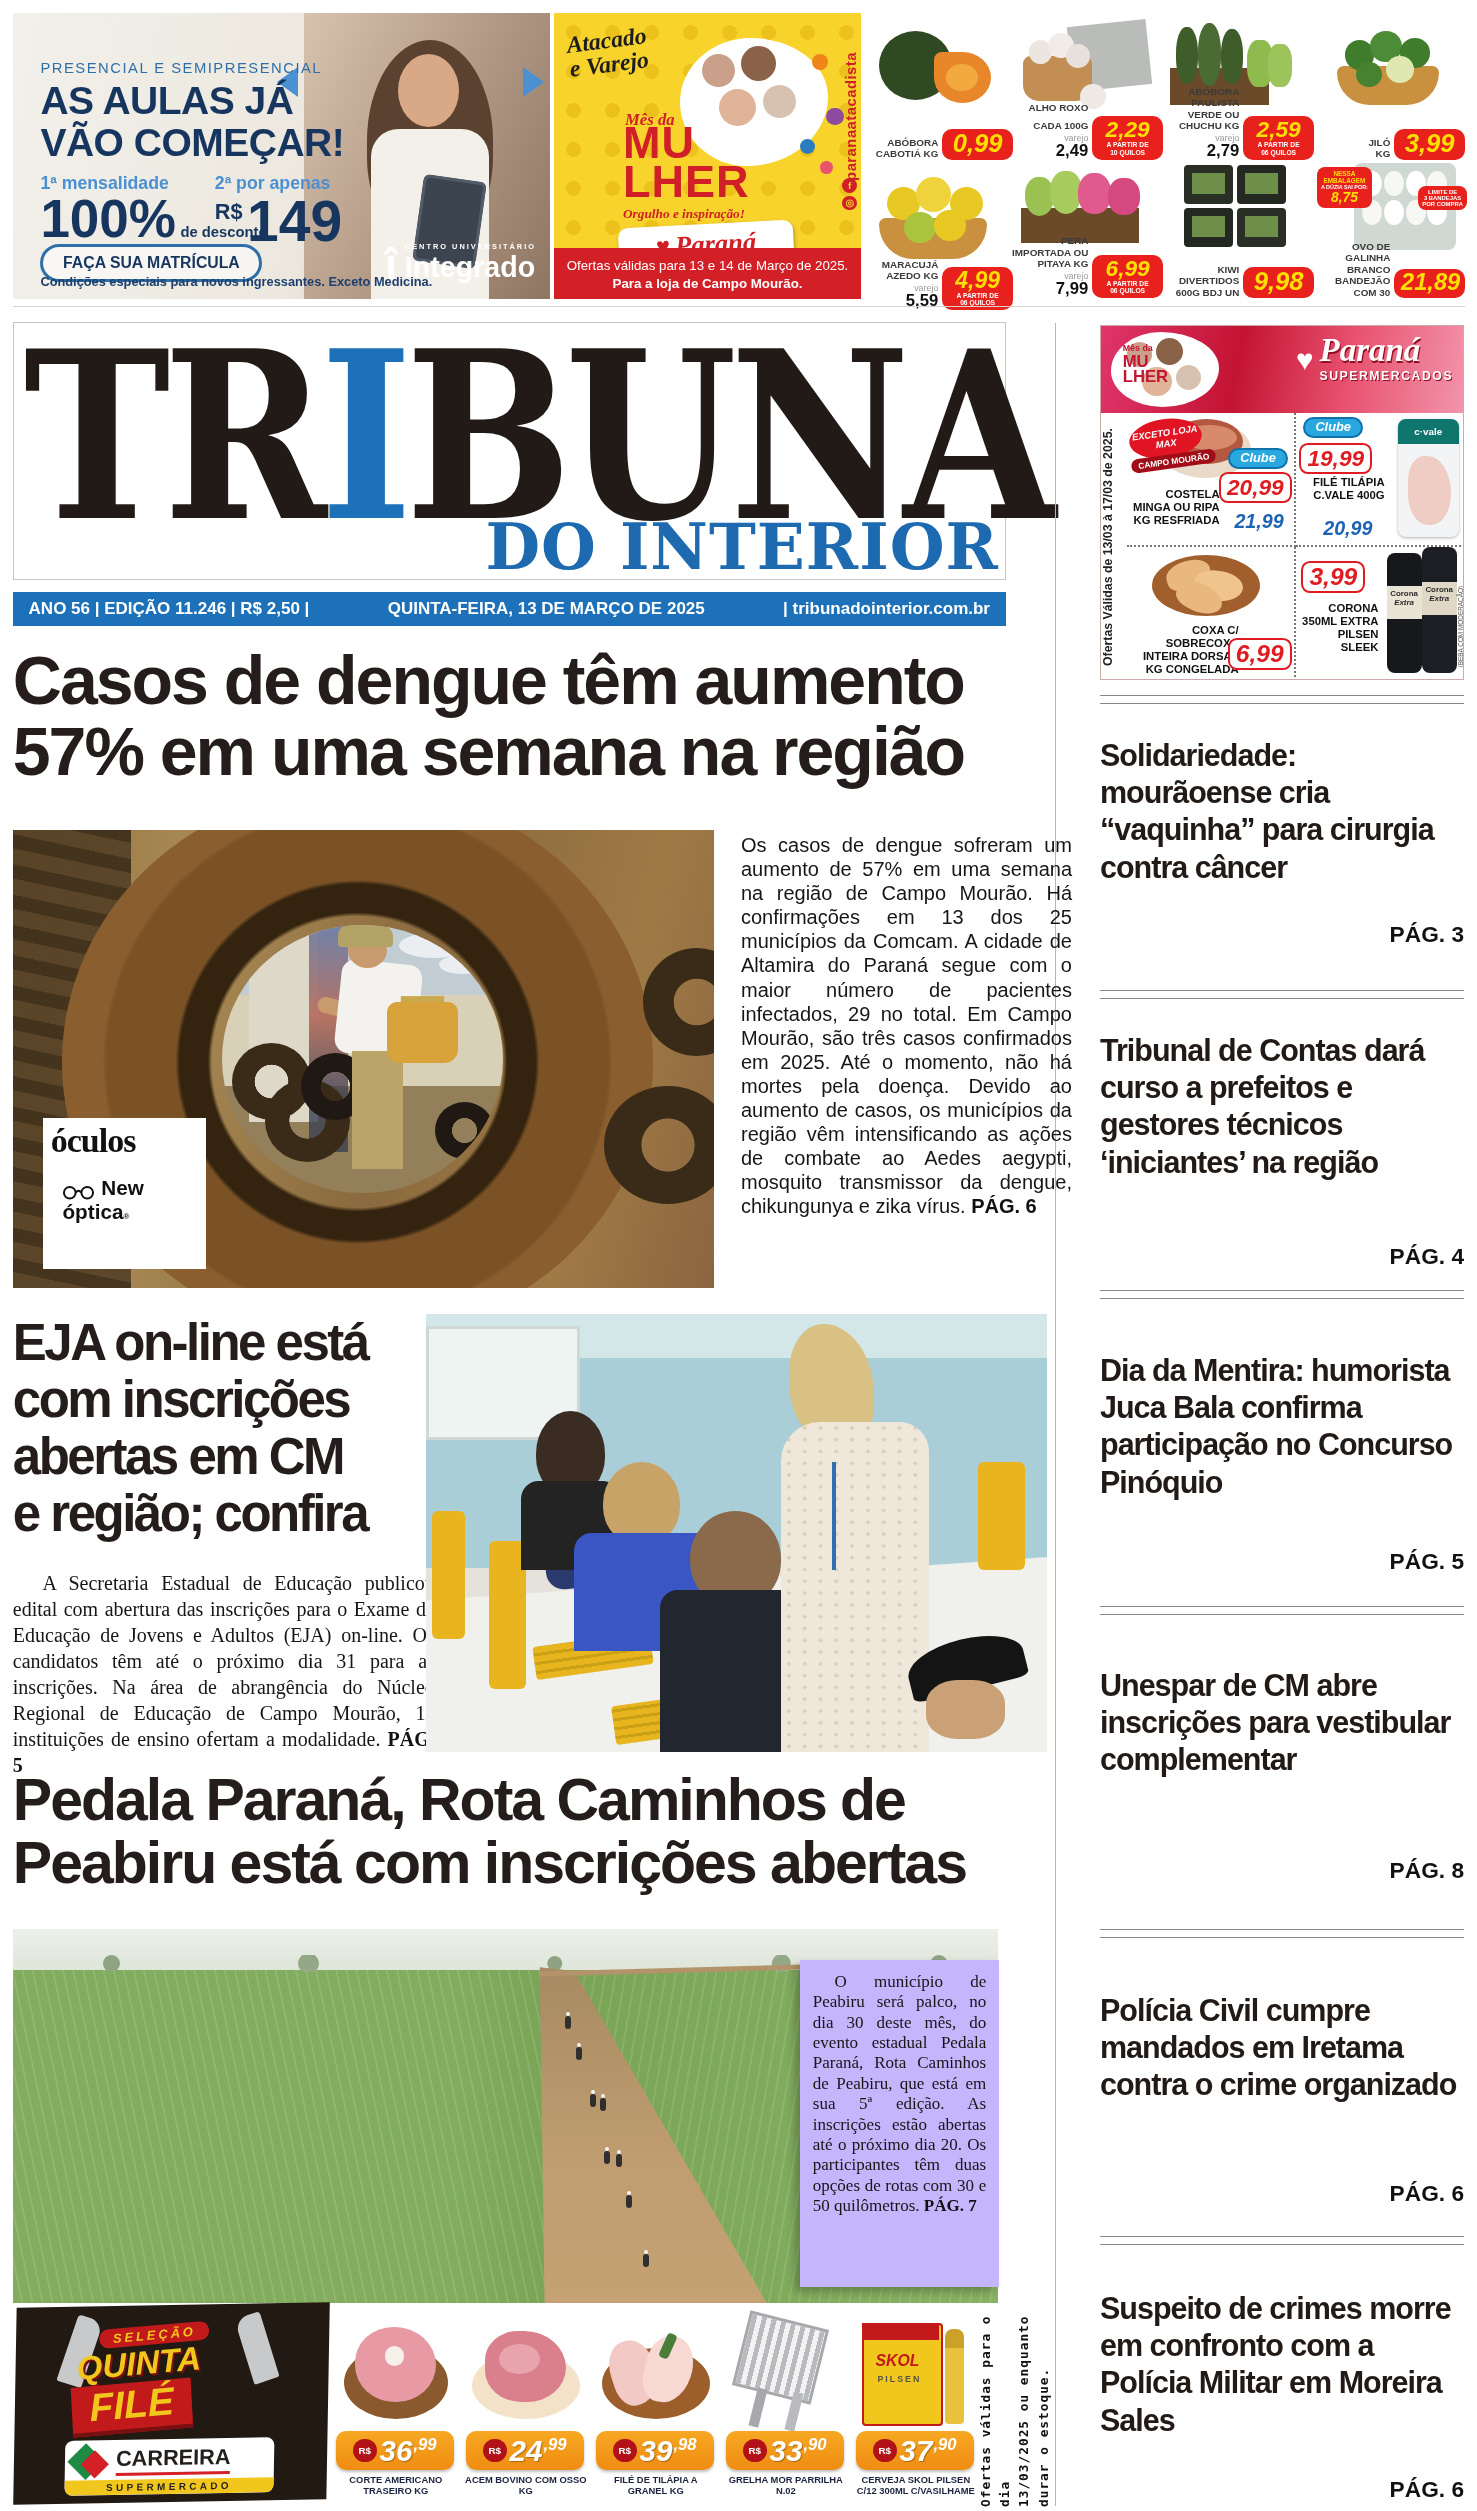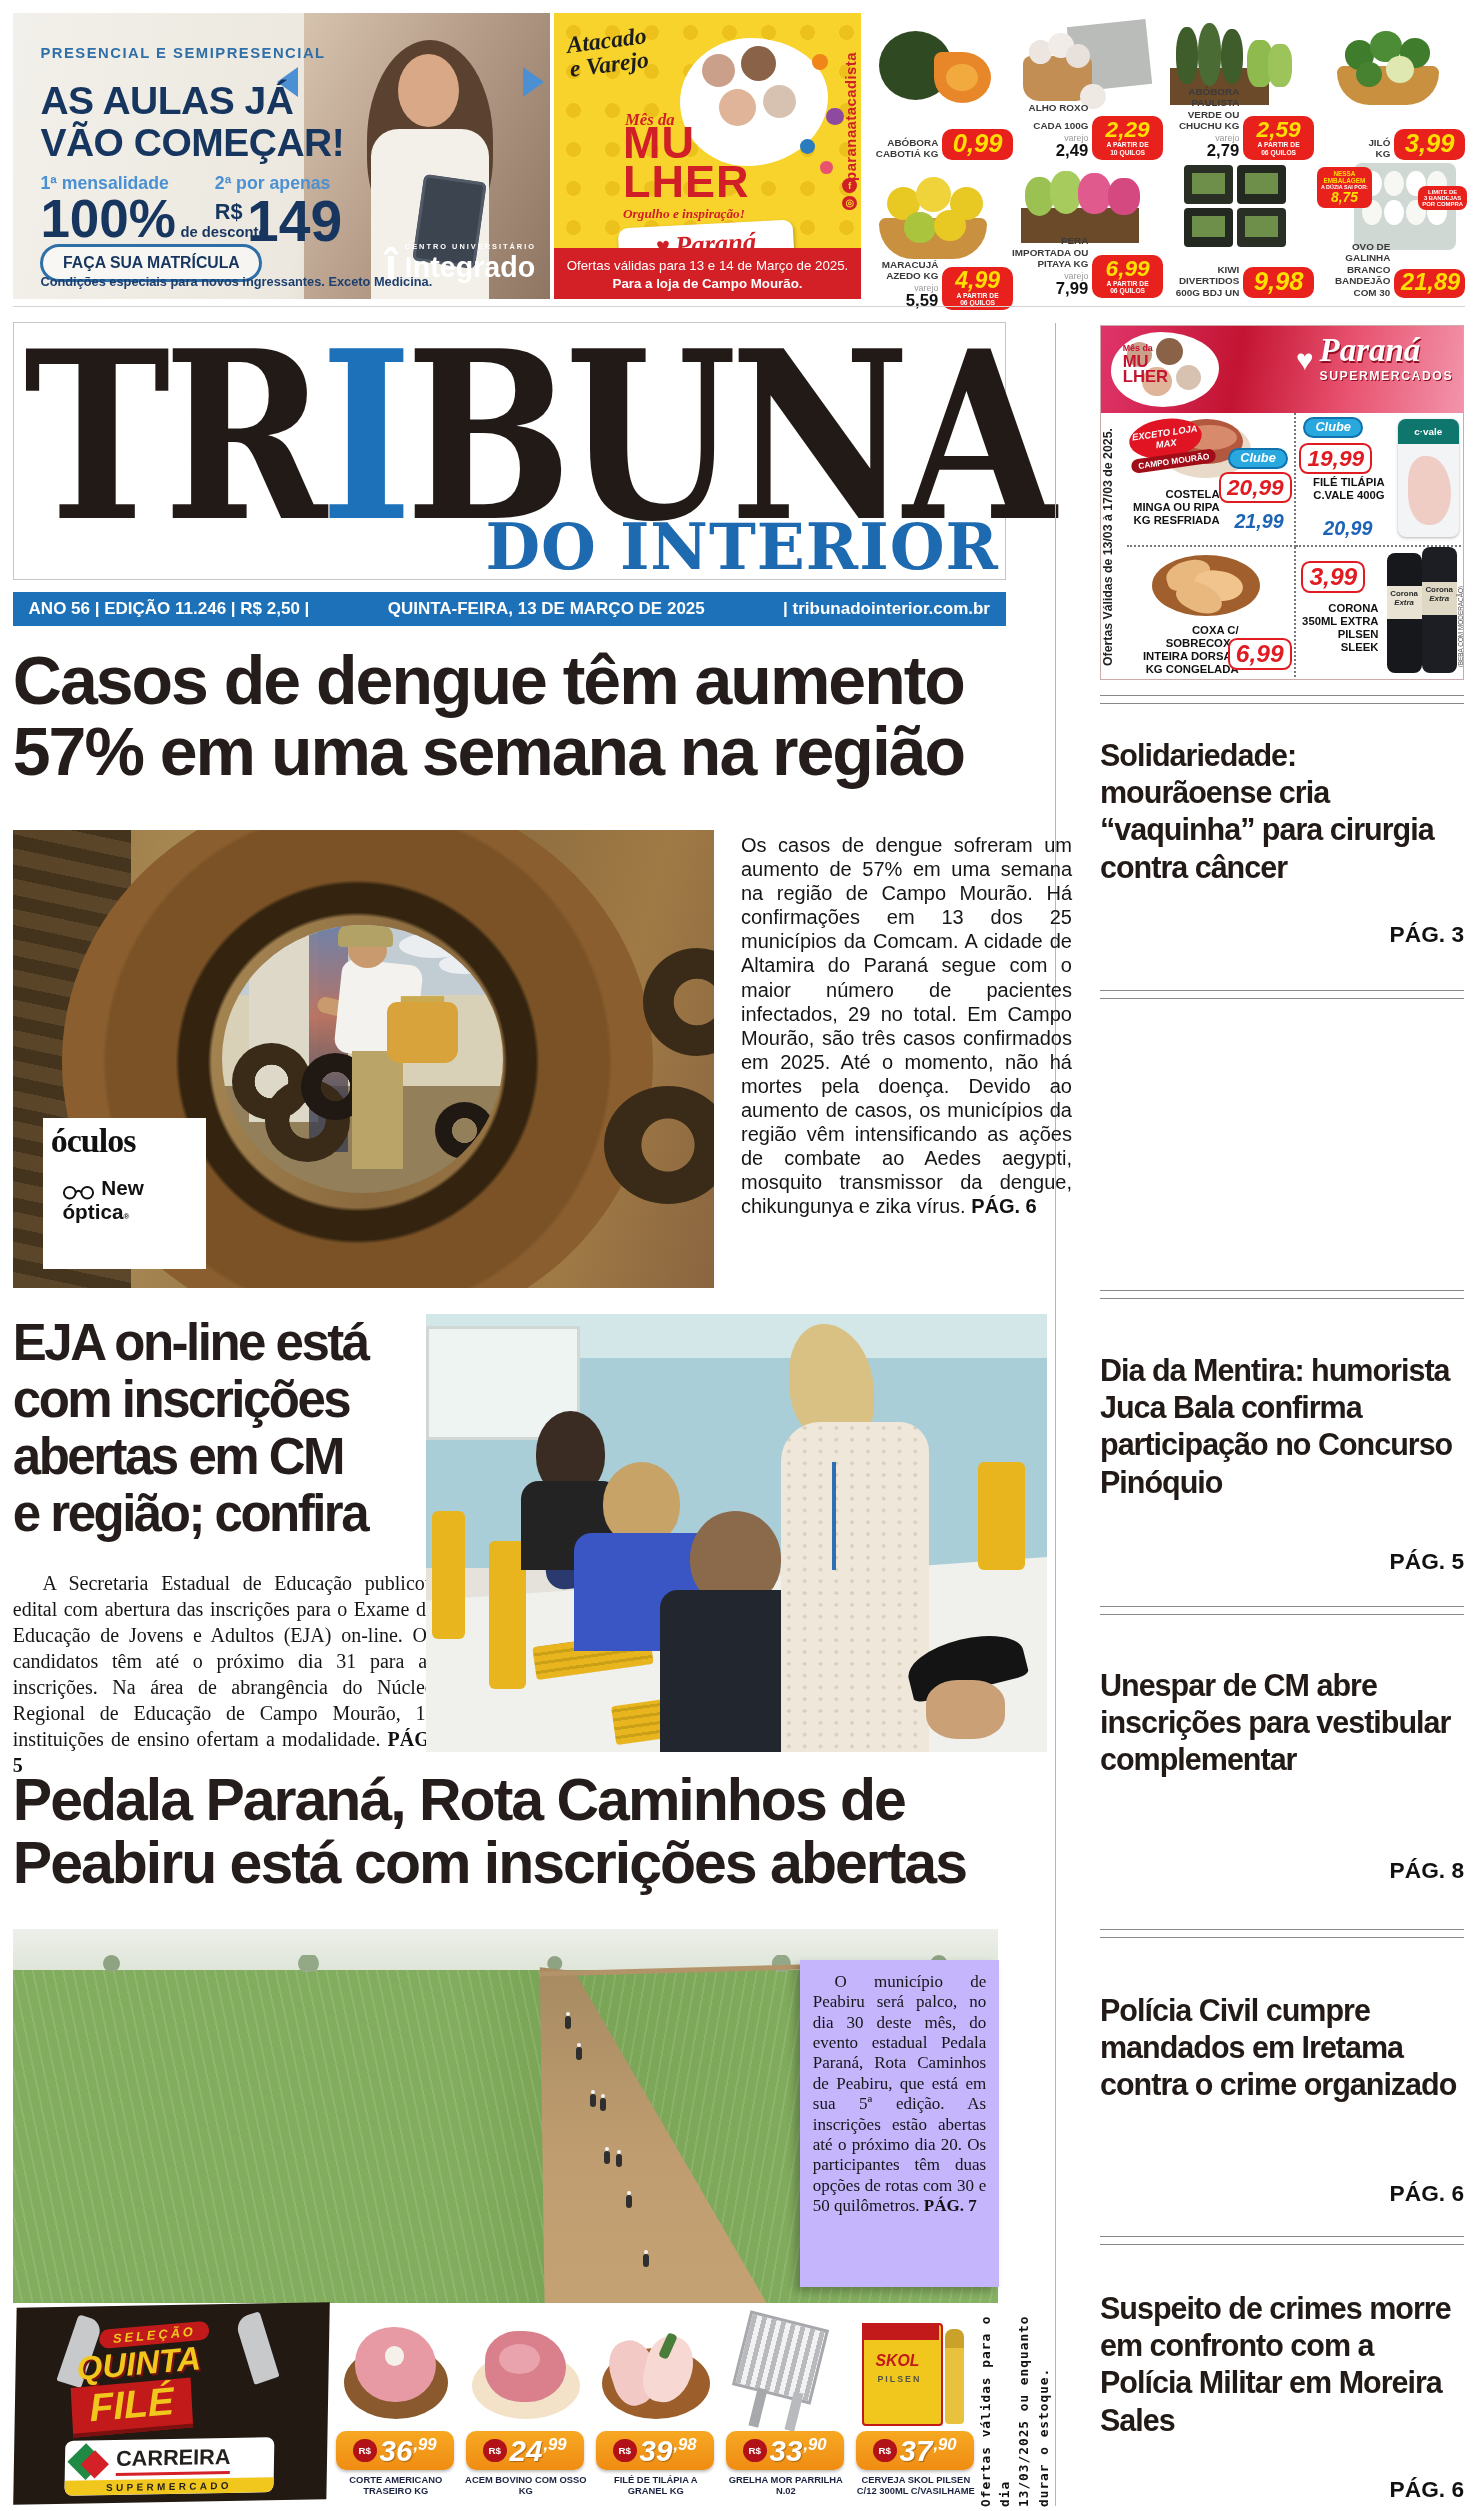--- a/index.html
+++ b/index.html
@@ -10,21 +10,21 @@
   
   .ad-int{left:12.8px;top:12.8px;width:537px;height:286px;background:linear-gradient(100deg,#f2f0ea 0%,#ece8df 55%,#d9cdbd 75%,#c5b3a0 100%);overflow:hidden;}
   .ad-int-photo{right:0;top:0;width:246px;height:286px;background:linear-gradient(115deg,#d6c3ae 0%,#b79e8a 45%,#8f7663 100%);}
   .girl-hair{right:57px;top:27.6px;width:126px;height:202px;background:#5a4130;border-radius:50% 50% 42% 42%;}
   .girl-face{right:91px;top:41px;width:61px;height:73px;background:#d9a886;border-radius:50%;}
   .girl-shirt{right:61px;top:116px;width:118px;height:172px;background:#f3efe9;border-radius:27.6px 27.6px 0 0;}
   .girl-book{right:69px;top:165px;width:63px;height:87px;background:#3c4450;border-radius:5.9px;transform:rotate(8deg);box-shadow:0 0 0 3px #525b68 inset;}
   .chev{width:0;height:0;border-top:15.8px solid transparent;border-bottom:15.8px solid transparent;}
   .chev-l{border-right:21.7px solid #4a90d2;}
   .chev-r{border-left:21.7px solid #4a90d2;}
-  .int-kicker{left:27.6px;top:32px;font-size:14.8px;font-weight:bold;color:#2f6fa8;letter-spacing:1.5px;}
+  .int-kicker{left:27.6px;top:47px;font-size:14.8px;font-weight:normal;color:#2f6fa8;letter-spacing:1.5px;}
   .int-head{left:27.6px;top:67px;font-size:39px;line-height:1.08;font-weight:900;color:#16355f;letter-spacing:-0.5px;}
   .int-lbl{font-size:17.7px;font-weight:bold;color:#4a90d2;}
   .int-big{font-size:53px;font-weight:900;color:#16355f;line-height:.95;}
   .int-sub{font-size:14.8px;font-weight:bold;color:#16355f;}
   .int-cta{left:27.6px;top:231px;border:3px solid #2f6fa8;border-radius:21.7px;padding:6.9px 19.7px;font-size:15.8px;font-weight:bold;color:#16355f;background:rgba(255,255,255,.55);}
   .int-disc{left:27.6px;top:279px;font-size:12.8px;font-weight:bold;color:#1d3f6e;top:auto;bottom:9.9px;}
   .int-logo{right:13.8px;bottom:17.7px;display:flex;align-items:flex-end;gap:7.9px;color:#fff;}
   .int-i{font-size:43px;font-weight:900;line-height:.8;}
   .int-cu{font-size:7.4px;letter-spacing:2px;font-weight:bold;text-align:center;}
   .int-nm{font-size:28.6px;font-weight:900;line-height:1;}
@@ -598,20 +598,24 @@
       </div>
     </div>
   </div>
 
   <div class="abs dbl" style="top:695px;"></div>
   <div class="abs sb-item" style="top:737px;height:211px;">
     <div class="sb-title">Solidariedade: mourãoense cria “vaquinha” para cirurgia contra câncer</div>
     <div class="sb-pag">PÁG. 3</div>
   </div>
   <div class="abs dbl" style="top:990px;"></div>
+  <div class="abs sb-item" style="top:1032px;height:238px;">
+    <div class="sb-title">Tribunal de Contas dará curso a prefeitos e gestores técnicos ‘iniciantes’ na região</div>
+    <div class="sb-pag">PÁG. 4</div>
+  </div>
   <div class="abs dbl" style="top:1290px;"></div>
   <div class="abs sb-item" style="top:1352px;height:223px;">
     <div class="sb-title">Dia da Mentira: humorista Juca Bala confirma participação no Concurso Pinóquio</div>
     <div class="sb-pag">PÁG. 5</div>
   </div>
   <div class="abs dbl" style="top:1606px;"></div>
   <div class="abs sb-item" style="top:1667px;height:217px;">
     <div class="sb-title">Unespar de CM abre inscrições para vestibular complementar</div>
     <div class="sb-pag">PÁG. 8</div>
   </div>

